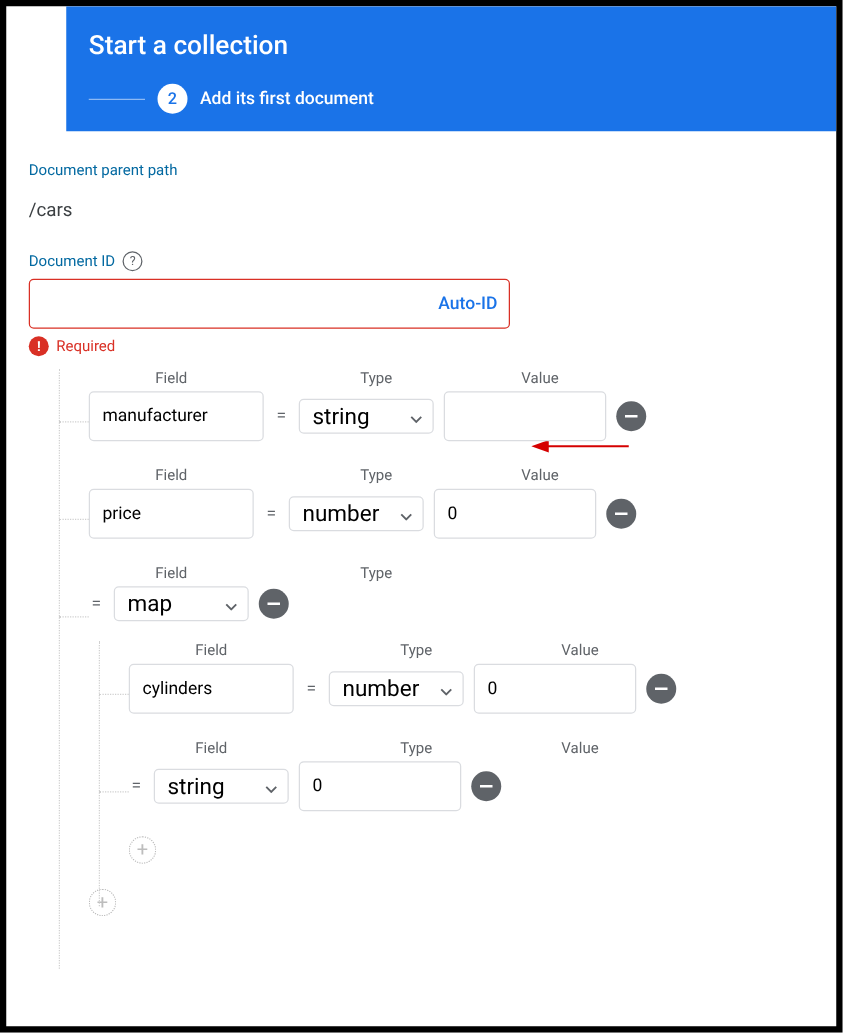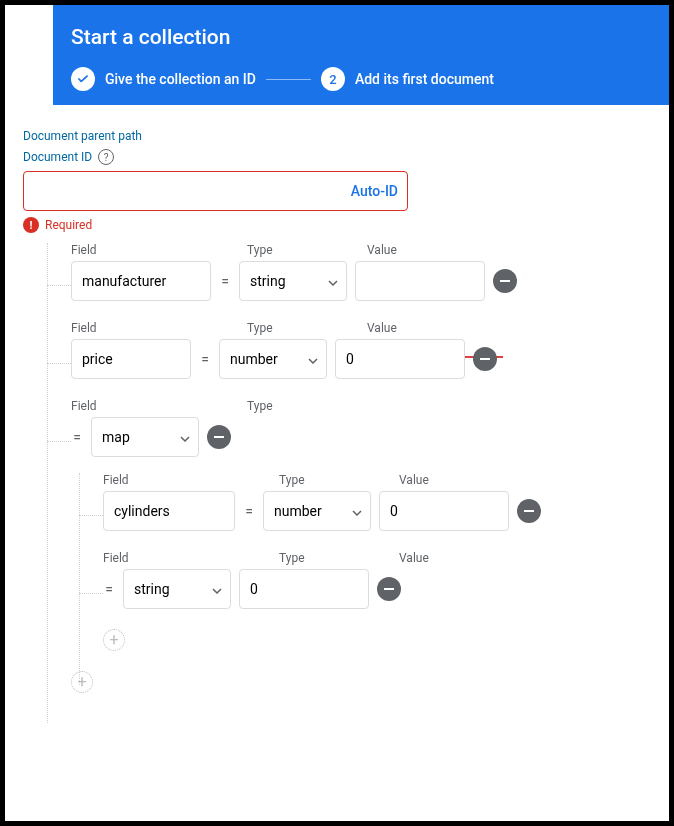--- a/index.html
+++ b/index.html
@@ -25,58 +25,51 @@
 .autoid { position: absolute; right: 10px; top: 0; height: 40px; display: flex; align-items: center; color: #1a73e8; font-size: 14px; font-weight: 500; cursor: pointer; }
 .arrow { position: absolute; left: 420px; top: 244px; }
 .required-row { display: flex; align-items: center; gap: 6px; margin-top: 6px; margin-bottom: 10px; margin-left: 0; }
 .err-icon { width: 16px; height: 16px; border-radius: 50%; background: #d93025; color: #fff; display: flex; align-items: center; justify-content: center; font-size: 11px; font-weight: 700; flex-shrink: 0; }
 .required-text { color: #d93025; font-size: 12px; }
 .fields { margin-left: 24px; position: relative; }
 .tree-line-v { position: absolute; border-left: 1.5px dotted #d0d0d0; }
 .tree-line-h { position: absolute; border-top: 1.5px dotted #d0d0d0; }
 .field-block { margin-bottom: 20px; position: relative; }
 .row-labels { display: flex; gap: 12px; margin-bottom: 4px; padding-left: 24px; }
-.row-labels .col-lbl { font-size: 12px; color: #5f6368; }
+.row-labels .col-lbl { font-size: 12px; color: #5f6368; text-align: center; }
 .row-inputs { display: flex; align-items: center; gap: 8px; padding-left: 24px; }
 .finput { height: 40px; border: 1px solid #dadce0; border-radius: 4px; padding: 0 10px; font-size: 14px; outline: none; background: #fff; }
 .eq { color: #5f6368; font-size: 14px; width: 12px; text-align: center; }
-.select { height: 40px; border: 1px solid #dadce0; border-radius: 4px; padding: 0 28px 0 10px; font-size: 14px; display: flex; align-items: center; position: relative; background: #fff; cursor: pointer; }
+.select { height: 28px; border: 1px solid #dadce0; border-radius: 4px; padding: 0 28px 0 10px; font-size: 18px; display: flex; align-items: center; position: relative; background: #fff; cursor: pointer; }
 .select .chev { position: absolute; right: 8px; top: 50%; transform: translateY(-50%); }
 .chev svg { width: 10px; height: 6px; }
 .minus { width: 24px; height: 24px; border-radius: 50%; background: #5f6368; display: flex; align-items: center; justify-content: center; cursor: pointer; flex-shrink: 0; }
 .minus .bar { width: 10px; height: 2px; background: #fff; }
 .plus-circle { width: 22px; height: 22px; border-radius: 50%; border: 1.5px dotted #bdbdbd; display: flex; align-items: center; justify-content: center; cursor: pointer; color: #bdbdbd; font-size: 16px; line-height: 1; }
 .nested { margin-left: 32px; margin-top: 16px; position: relative; }
 .add-row { margin-top: 18px; padding-left: 24px; }
 </style>
 </head>
 <body>
 
 <div class="window">
   <div class="header">
     <h1>Start a collection</h1>
     <div class="steps">
-      <div class="step">
-        <div class="circle">
-          <svg viewBox="0 0 24 24" fill="none">
-              <path d="M5 12l4 4L19 7" stroke="#1a73e8" stroke-width="3" stroke-linecap="round" stroke-linejoin="round"></path>
-            </svg>
-        </div>
-        <span class="step-label">Give the collection an ID</span>
-      </div>
       <div class="step-line"></div>
       <div class="step">
         <div class="circle">2</div>
         <span class="step-label">Add its first document</span>
       </div>
     </div>
   </div>
 
   <div class="body">
     <span class="label">Document parent path</span>
+    <div class="parent-path">/cars</div>
 
     <div class="docid-label-row">
       <span class="label" style="margin-bottom:0">Document ID</span>
       <span class="help">?</span>
     </div>
     <div class="docid-row">
       <div class="input-wrap">
         <input class="input err" value="" style="">
         <span class="autoid">Auto-ID</span>
       </div>
@@ -119,21 +112,21 @@
         </div>
         <div class="field-block">
           <div class="tree-line-h" style="left:-0px; top:42px; width:24px;"></div>
           <div class="row-labels">
             <span class="col-lbl" style="width:132px">Field</span>
             <span class="col-lbl" style="width:20px"></span>
             <span class="col-lbl" style="width:108px">Type</span>
             <span class="col-lbl" style="width:130px">Value</span>
           </div>
           <div class="row-inputs">
-            <input class="finput" style="width: 120px;" value="price">
+            <input class="finput" style="width: 132px;" value="price">
             <span class="eq">=</span>
             <div class="select" style="width:108px">
               <span>number</span>
               <span class="chev"><svg viewBox="0 0 10 6">
                   <path d="M1 1l4 4 4-4" stroke="#5f6368" stroke-width="1.5" fill="none"></path>
                 </svg></span>
             </div>
             <input class="finput" style="width: 130px;" value="0">
             <div class="minus">
               <div class="bar"></div>

